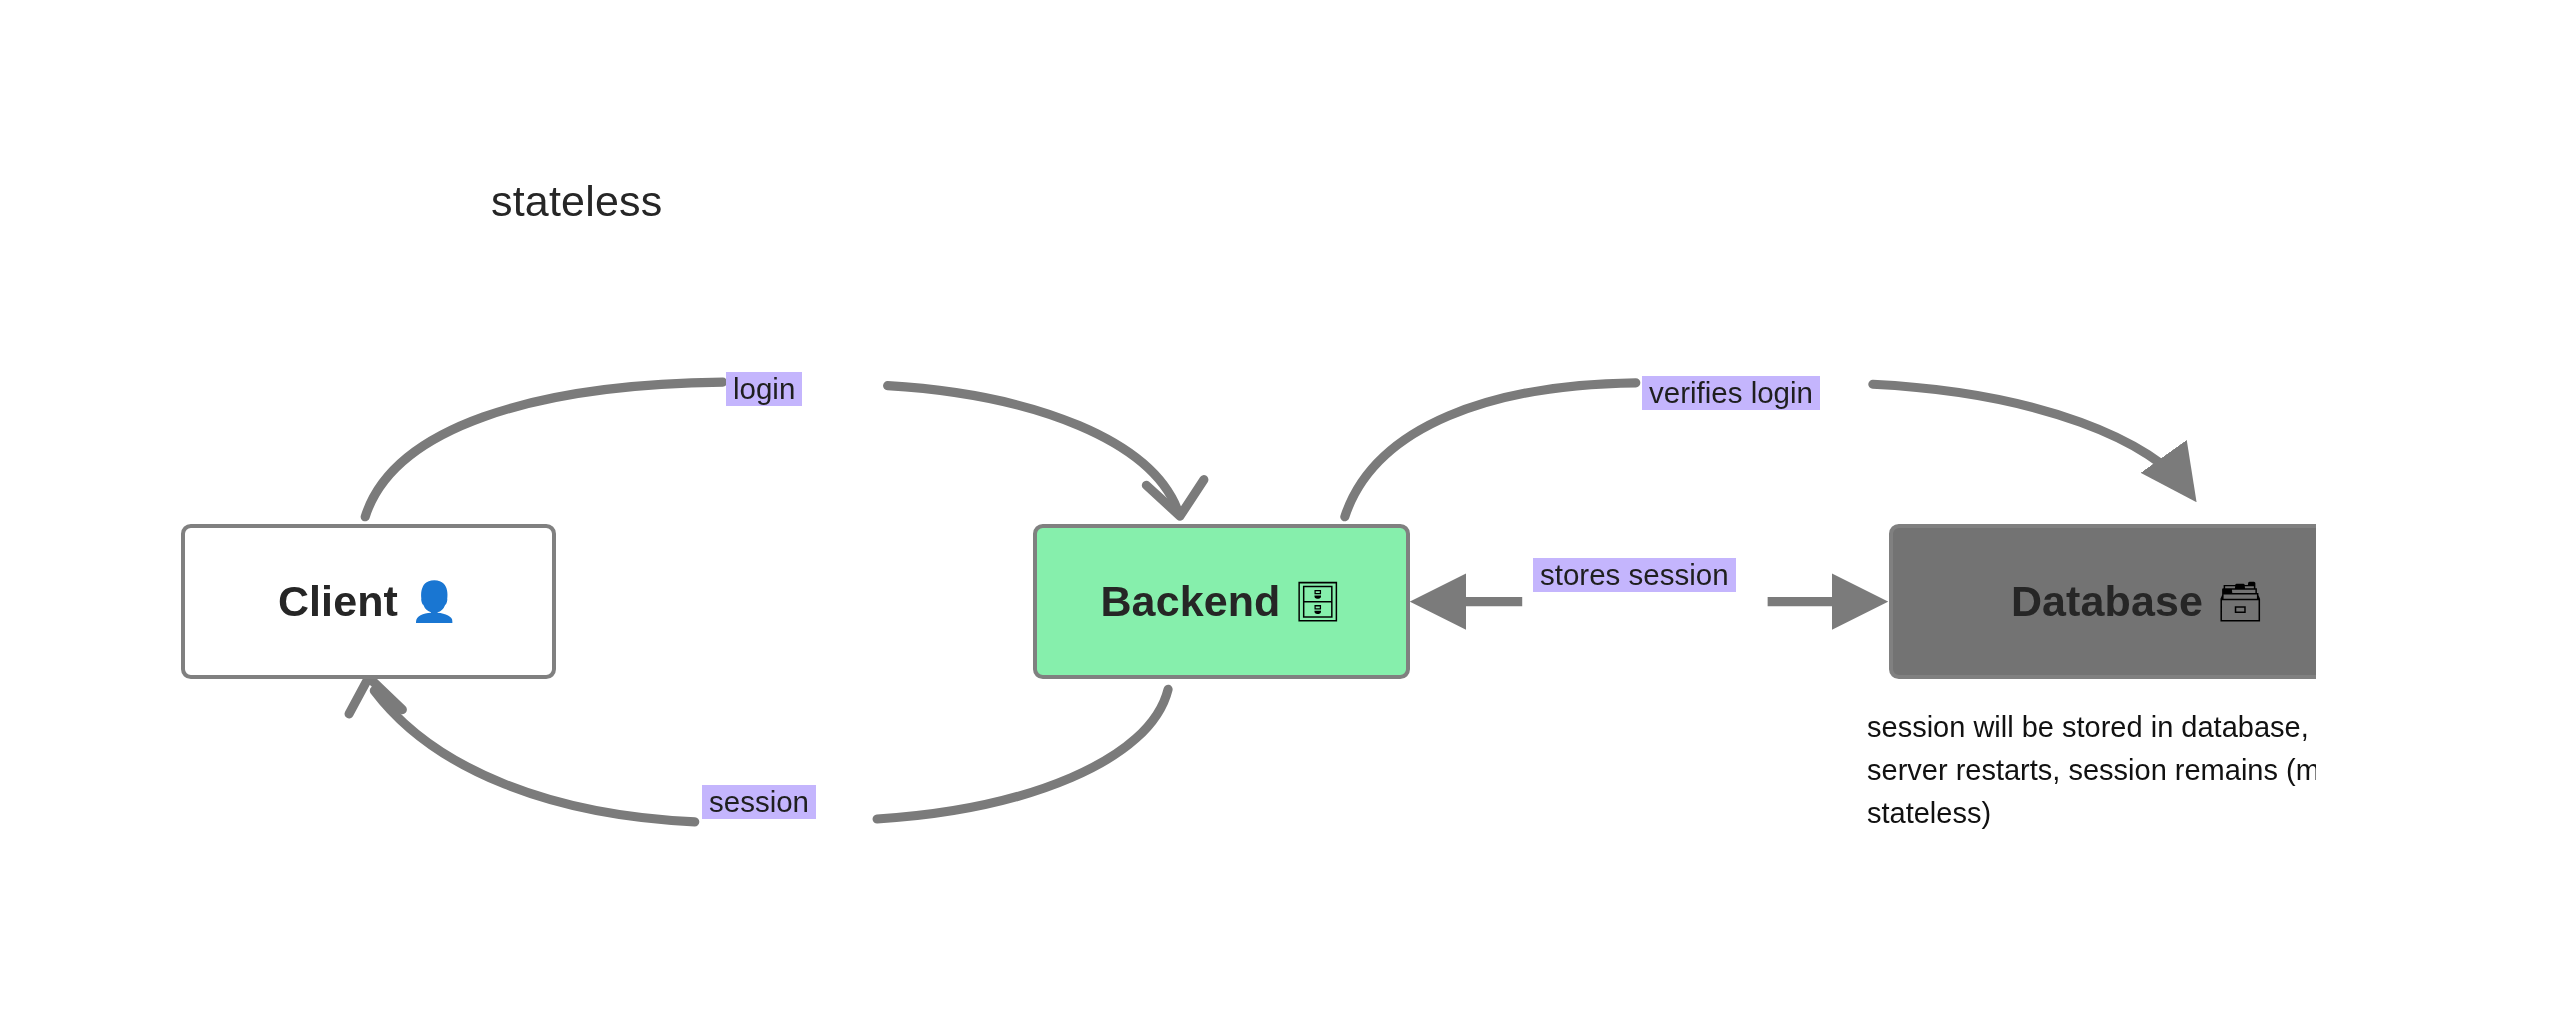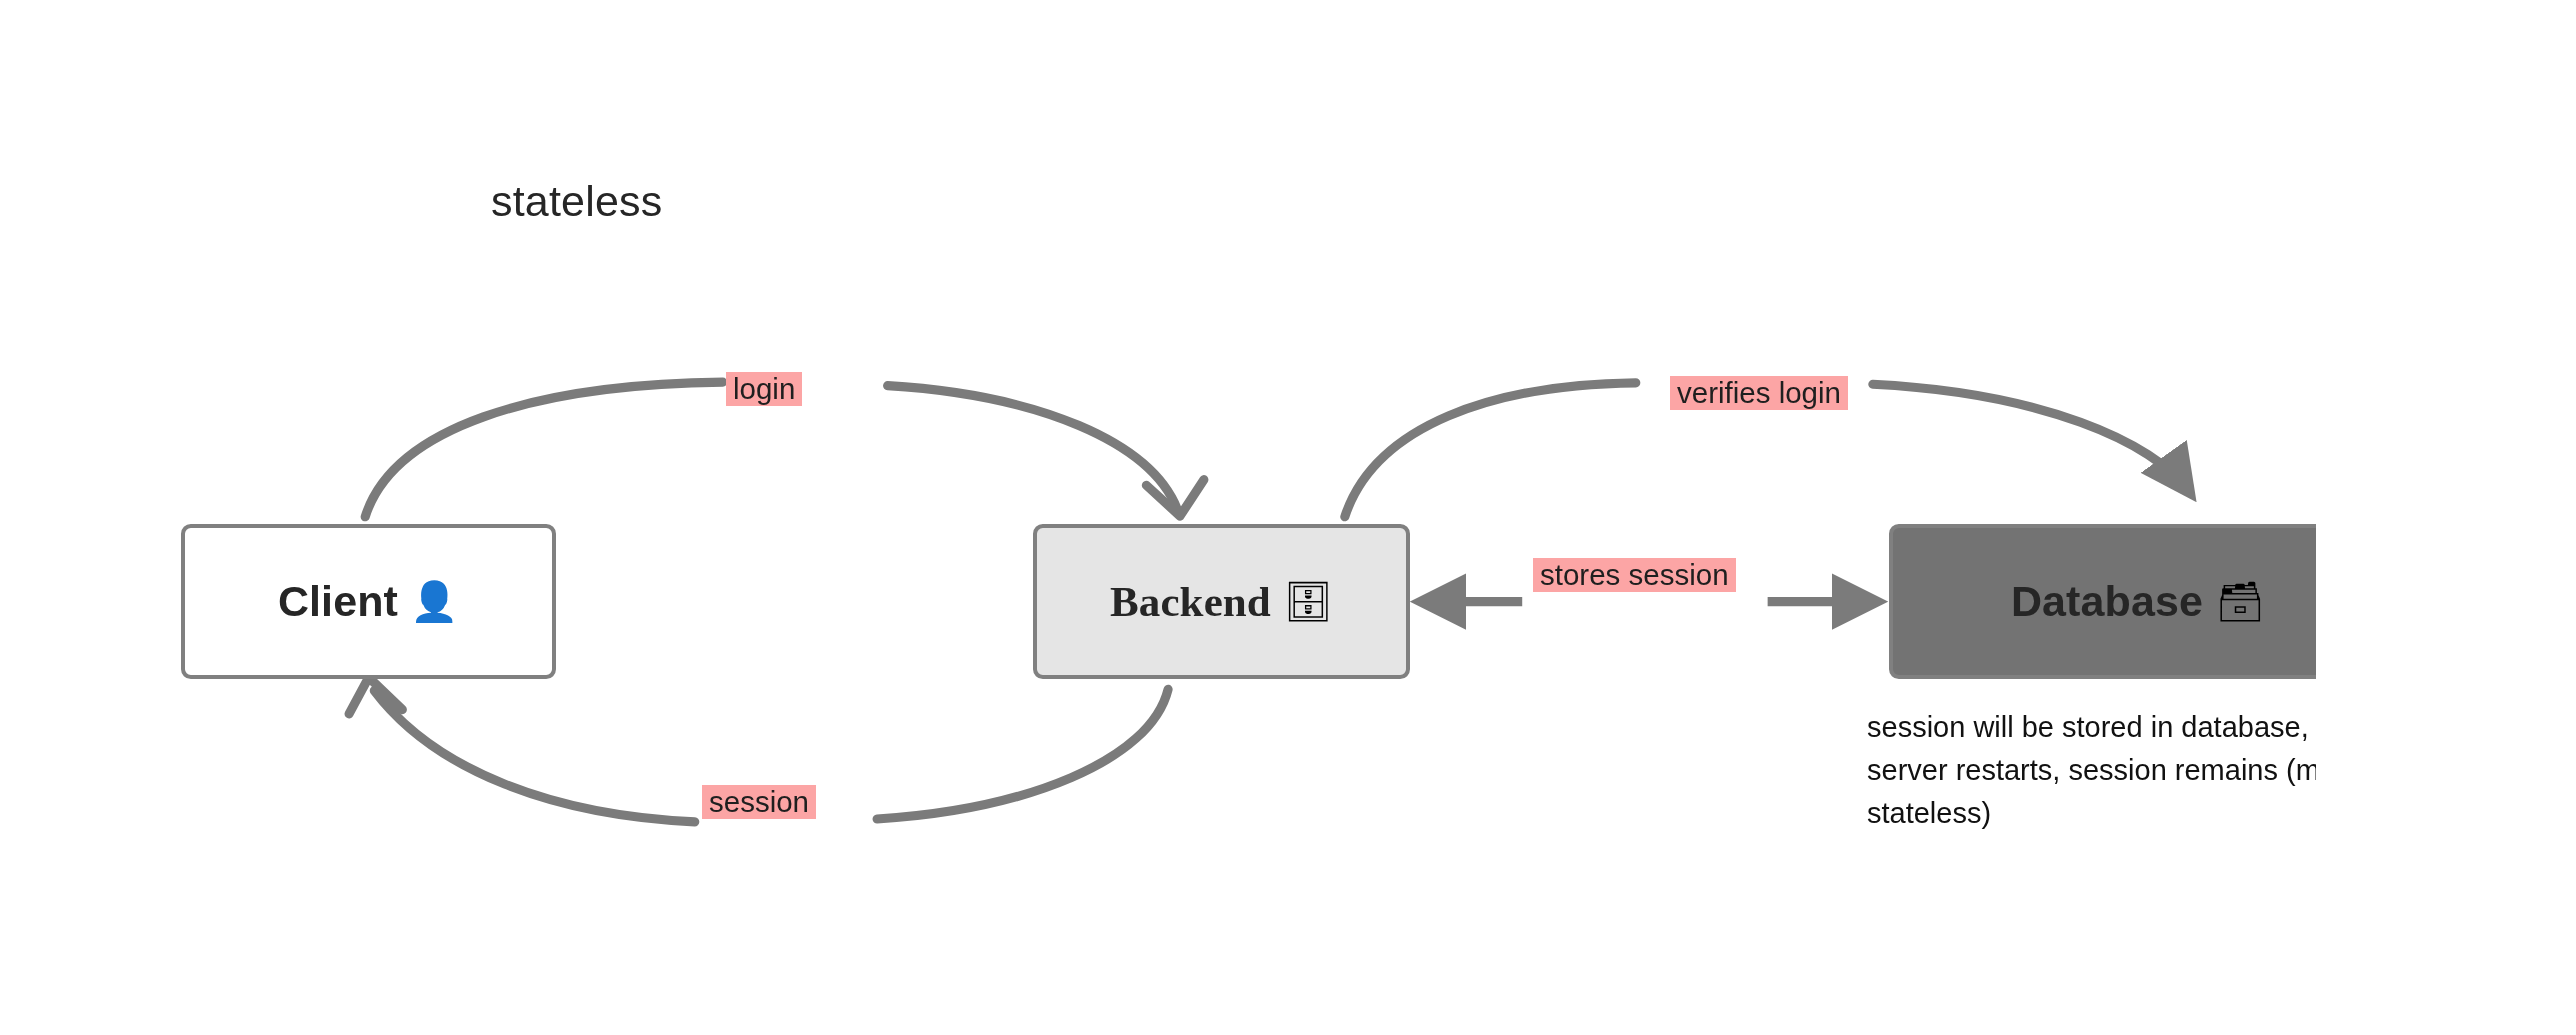--- a/index.html
+++ b/index.html
@@ -64,43 +64,42 @@
     width: 375px;
     height: 155px;
     background: #ffffff;
     text-align: center;
   }
   .node-backend {
     left: 1033px;
     top: 524px;
     width: 377px;
     height: 155px;
-    background: #e5e5e5;
-    font-family: Liberation Serif, serif;
+    background: #86efac;
   }
   .node-database {
     left: 1889px;
     top: 524px;
     width: 498px;
     height: 155px;
     background: #737373;
   }
 
   
   .edge-label {
     position: absolute;
     font-size: 29.5px;
     font-weight: 400;
     color: #1f1f1f;
     white-space: nowrap;
-    background: #fca5a5;
+    background: #c4b5fd;
     padding: 0 7px;
   }
   .label-login        { left: 726px; top: 372px; }
-  .label-verifies     { left: 1642px; top: 376px; margin-left: 28px; }
+  .label-verifies     { left: 1642px; top: 376px; }
   .label-stores       { left: 1533px; top: 558px; }
   .label-session      { left: 702px; top: 785px; }
 
   
   .caption {
     position: absolute;
     left: 1867px;
     top: 706px;
     width: 575px;
     font-size: 29px;

